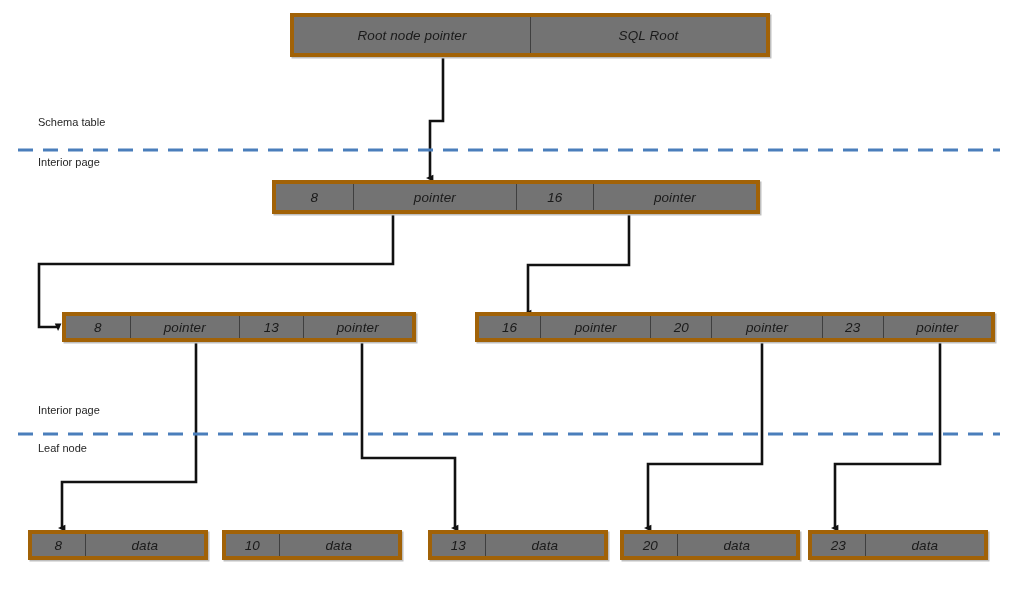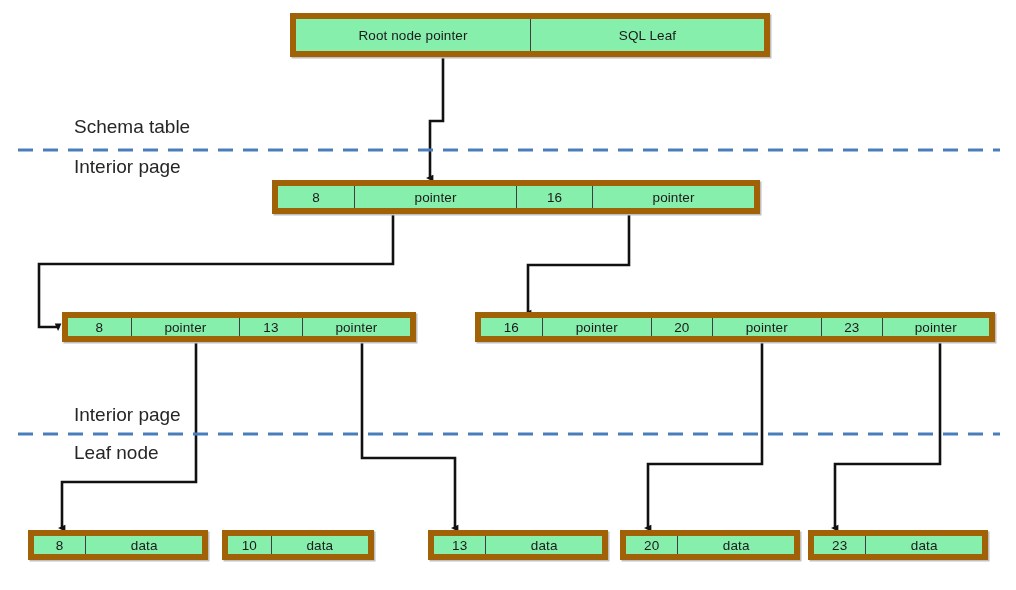--- a/index.html
+++ b/index.html
@@ -22,43 +22,43 @@
     left: 0;
     top: 0;
     width: 1016px;
     height: 590px;
     pointer-events: none;
   }
   .node {
     position: absolute;
     display: flex;
     box-sizing: border-box;
-    border: 6px solid #a16207;
-    background: #86efac;
+    border: 4px solid #a16207;
+    background: #737373;
     box-shadow: 1.5px 1.5px 0 0 #bfbfbf;
+    font-style: italic;
   }
   .cell {
     box-sizing: border-box;
     display: flex;
     align-items: center;
     justify-content: center;
     font-size: 13.5px;
     color: #1a1a1a;
     letter-spacing: 0.1px;
     white-space: nowrap;
   }
   .cell + .cell {
     border-left: 1px solid #3f3f3f;
   }
   .band-label {
     position: absolute;
-    font-size: 19px;
+    font-size: 11px;
     color: #262626;
     white-space: nowrap;
-    margin-left: 36px;
   }
 </style>
 </head>
 <body>
 
 <div id="canvas">
 
   <svg class="wires" viewBox="0 0 1016 590">
     <defs>
       <marker id="arrow" markerWidth="9" markerHeight="9" refX="4.2" refY="4.4" orient="auto" markerUnits="userSpaceOnUse">
@@ -85,21 +85,21 @@
     <line x1="18" y1="434" x2="1000" y2="434" stroke="#4A7EBB" stroke-width="3.2" stroke-dasharray="15 10"></line>
   </svg>
 
   <div class="band-label" style="left:38px; top:116px;">Schema table</div>
   <div class="band-label" style="left:38px; top:156px;">Interior page</div>
   <div class="band-label" style="left:38px; top:404px;">Interior page</div>
   <div class="band-label" style="left:38px; top:442px;">Leaf node</div>
 
   <div class="node" style="left:290px; top:13px; width:480px; height:44px;">
     <div class="cell" style="width:240px;">Root node pointer</div>
-    <div class="cell" style="width:240px;">SQL Leaf</div>
+    <div class="cell" style="width:240px;">SQL Root</div>
   </div>
 
   <div class="node" style="left:272px; top:180px; width:488px; height:34px;">
     <div class="cell" style="width:78px;">8</div>
     <div class="cell" style="width:166px;">pointer</div>
     <div class="cell" style="width:78px;">16</div>
     <div class="cell" style="width:166px;">pointer</div>
   </div>
 
   <div class="node" style="left:62px; top:312px; width:354px; height:30px;">
@@ -116,21 +116,21 @@
     <div class="cell" style="width:112px;">pointer</div>
     <div class="cell" style="width:62px;">23</div>
     <div class="cell" style="width:110px;">pointer</div>
   </div>
 
   <div class="node" style="left:28px; top:530px; width:180px; height:30px;">
     <div class="cell" style="width:55px;">8</div>
     <div class="cell" style="width:125px;">data</div>
   </div>
 
-  <div class="node" style="left:222px; top:530px; width:152px; height:30px;">
+  <div class="node" style="left:222px; top:530px; width:180px; height:30px;">
     <div class="cell" style="width:55px;">10</div>
     <div class="cell" style="width:125px;">data</div>
   </div>
 
   <div class="node" style="left:428px; top:530px; width:180px; height:30px;">
     <div class="cell" style="width:55px;">13</div>
     <div class="cell" style="width:125px;">data</div>
   </div>
 
   <div class="node" style="left:620px; top:530px; width:180px; height:30px;">

